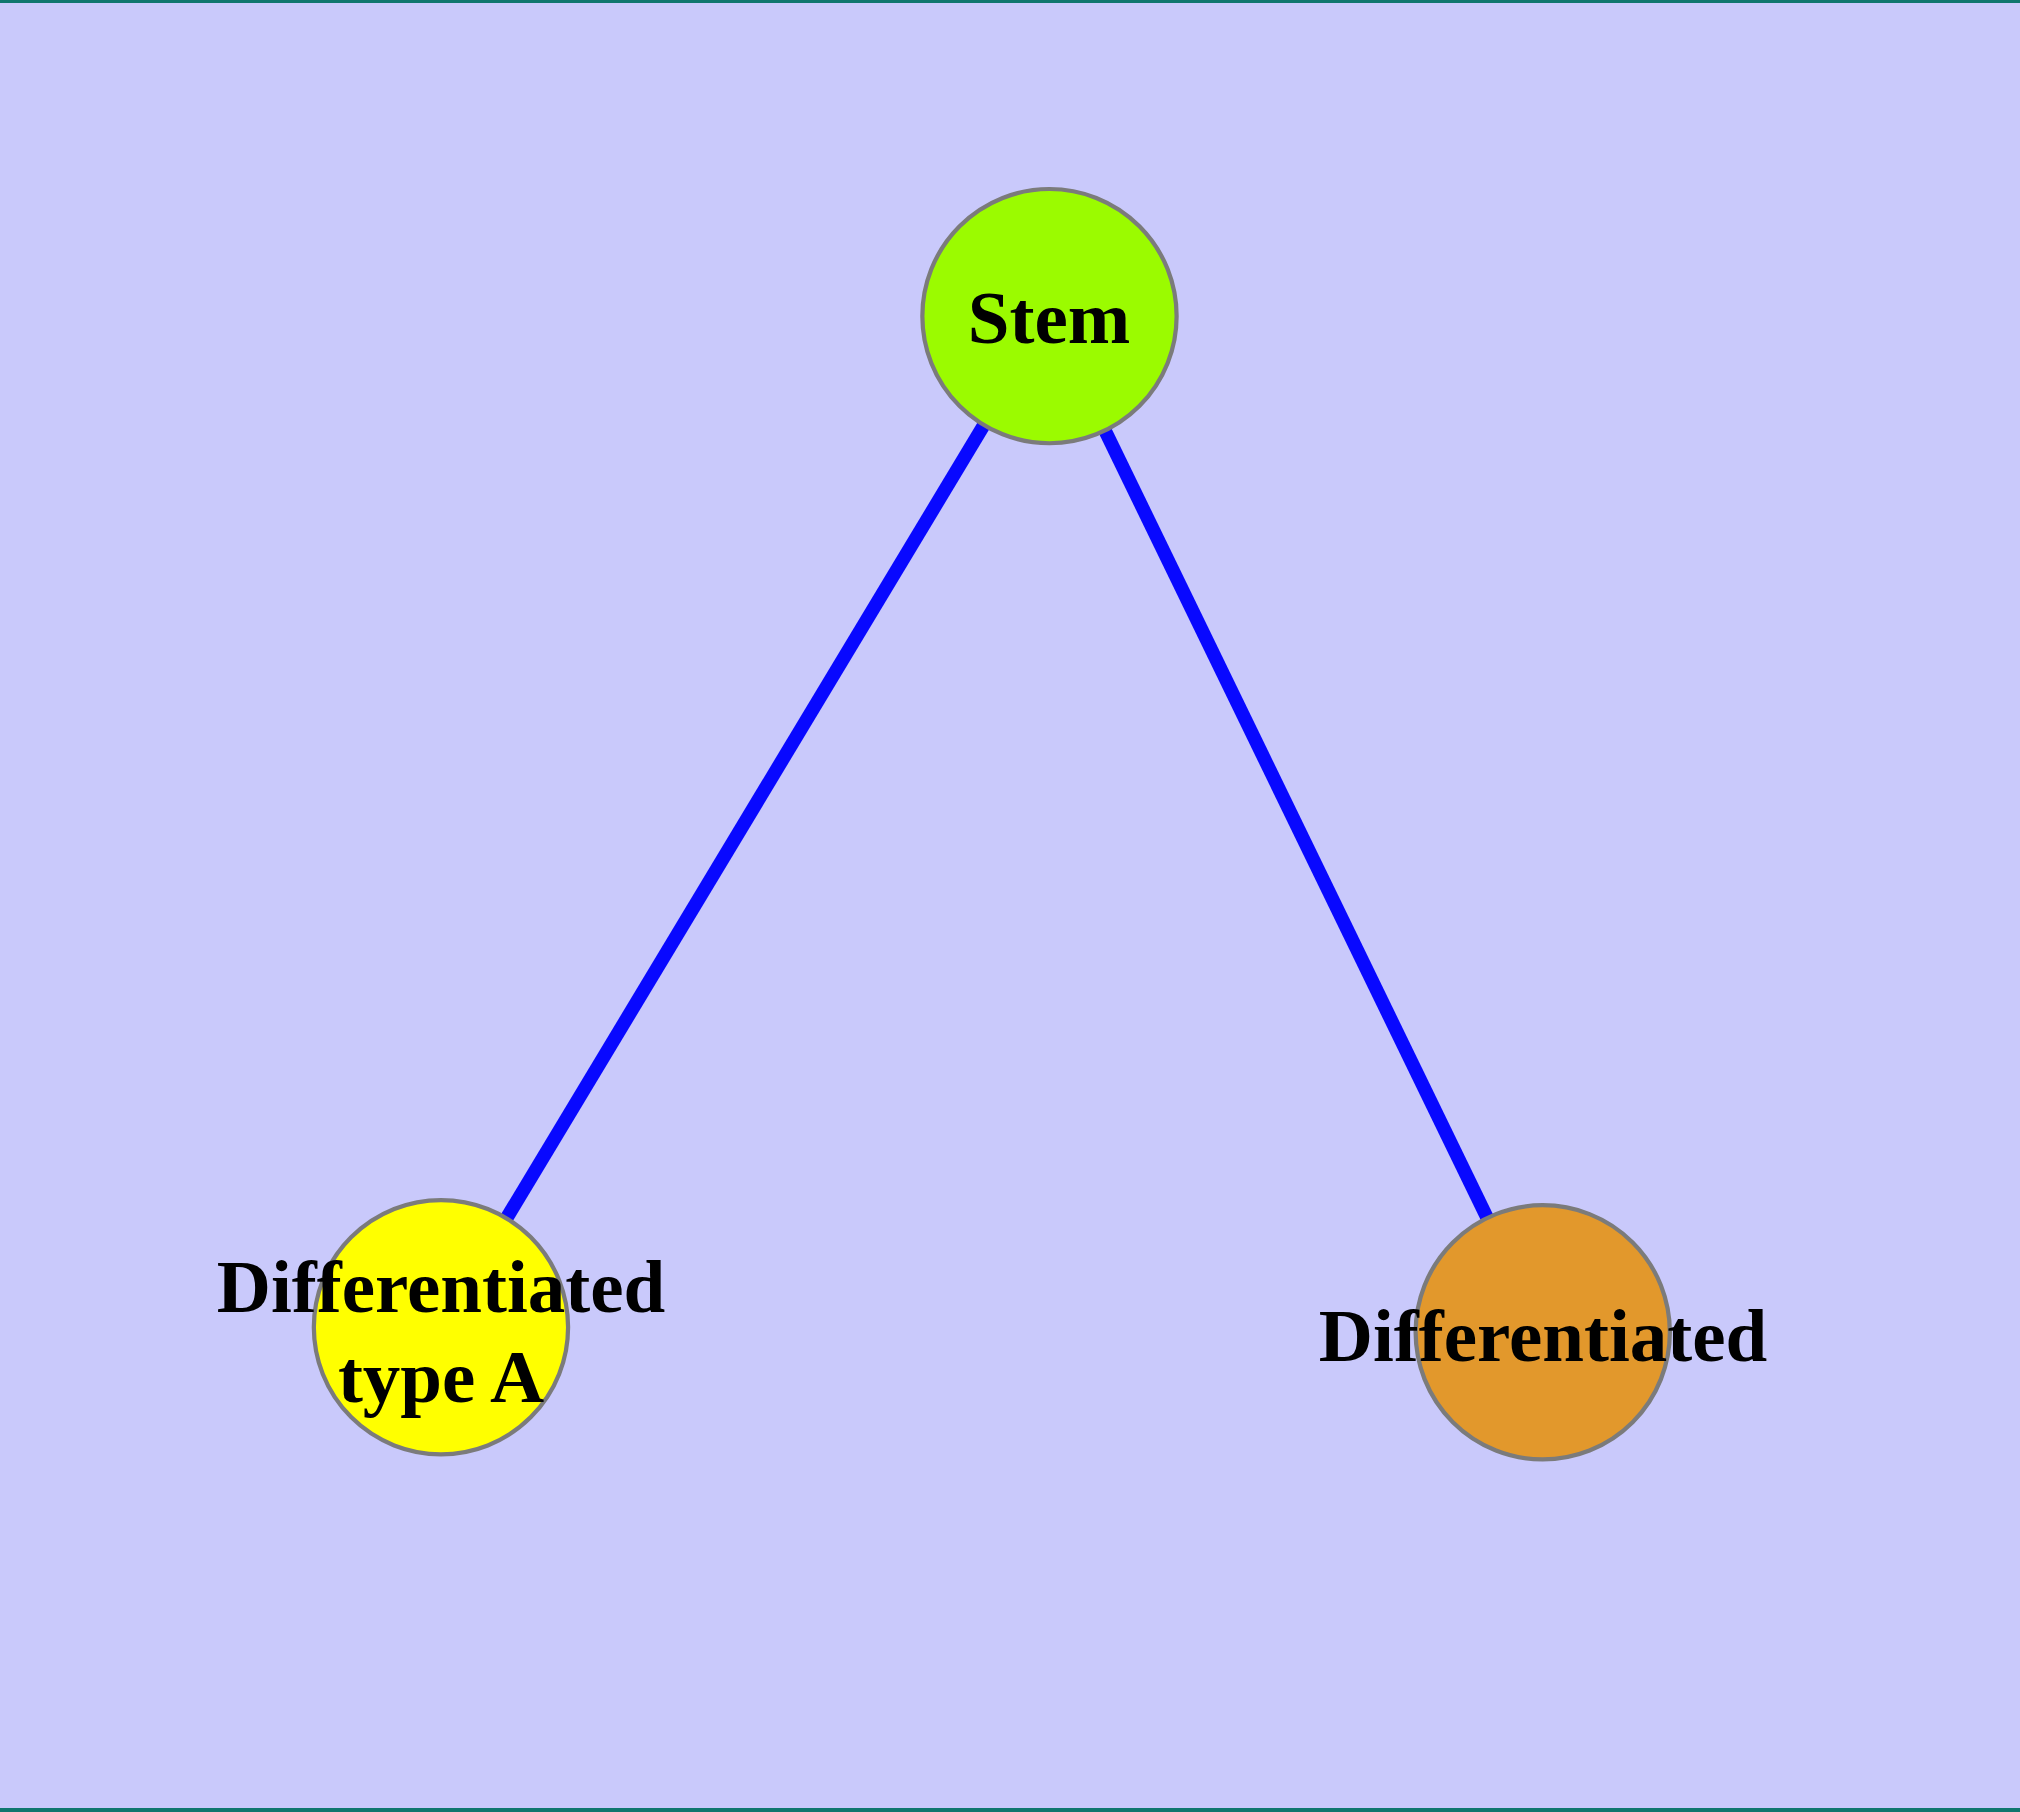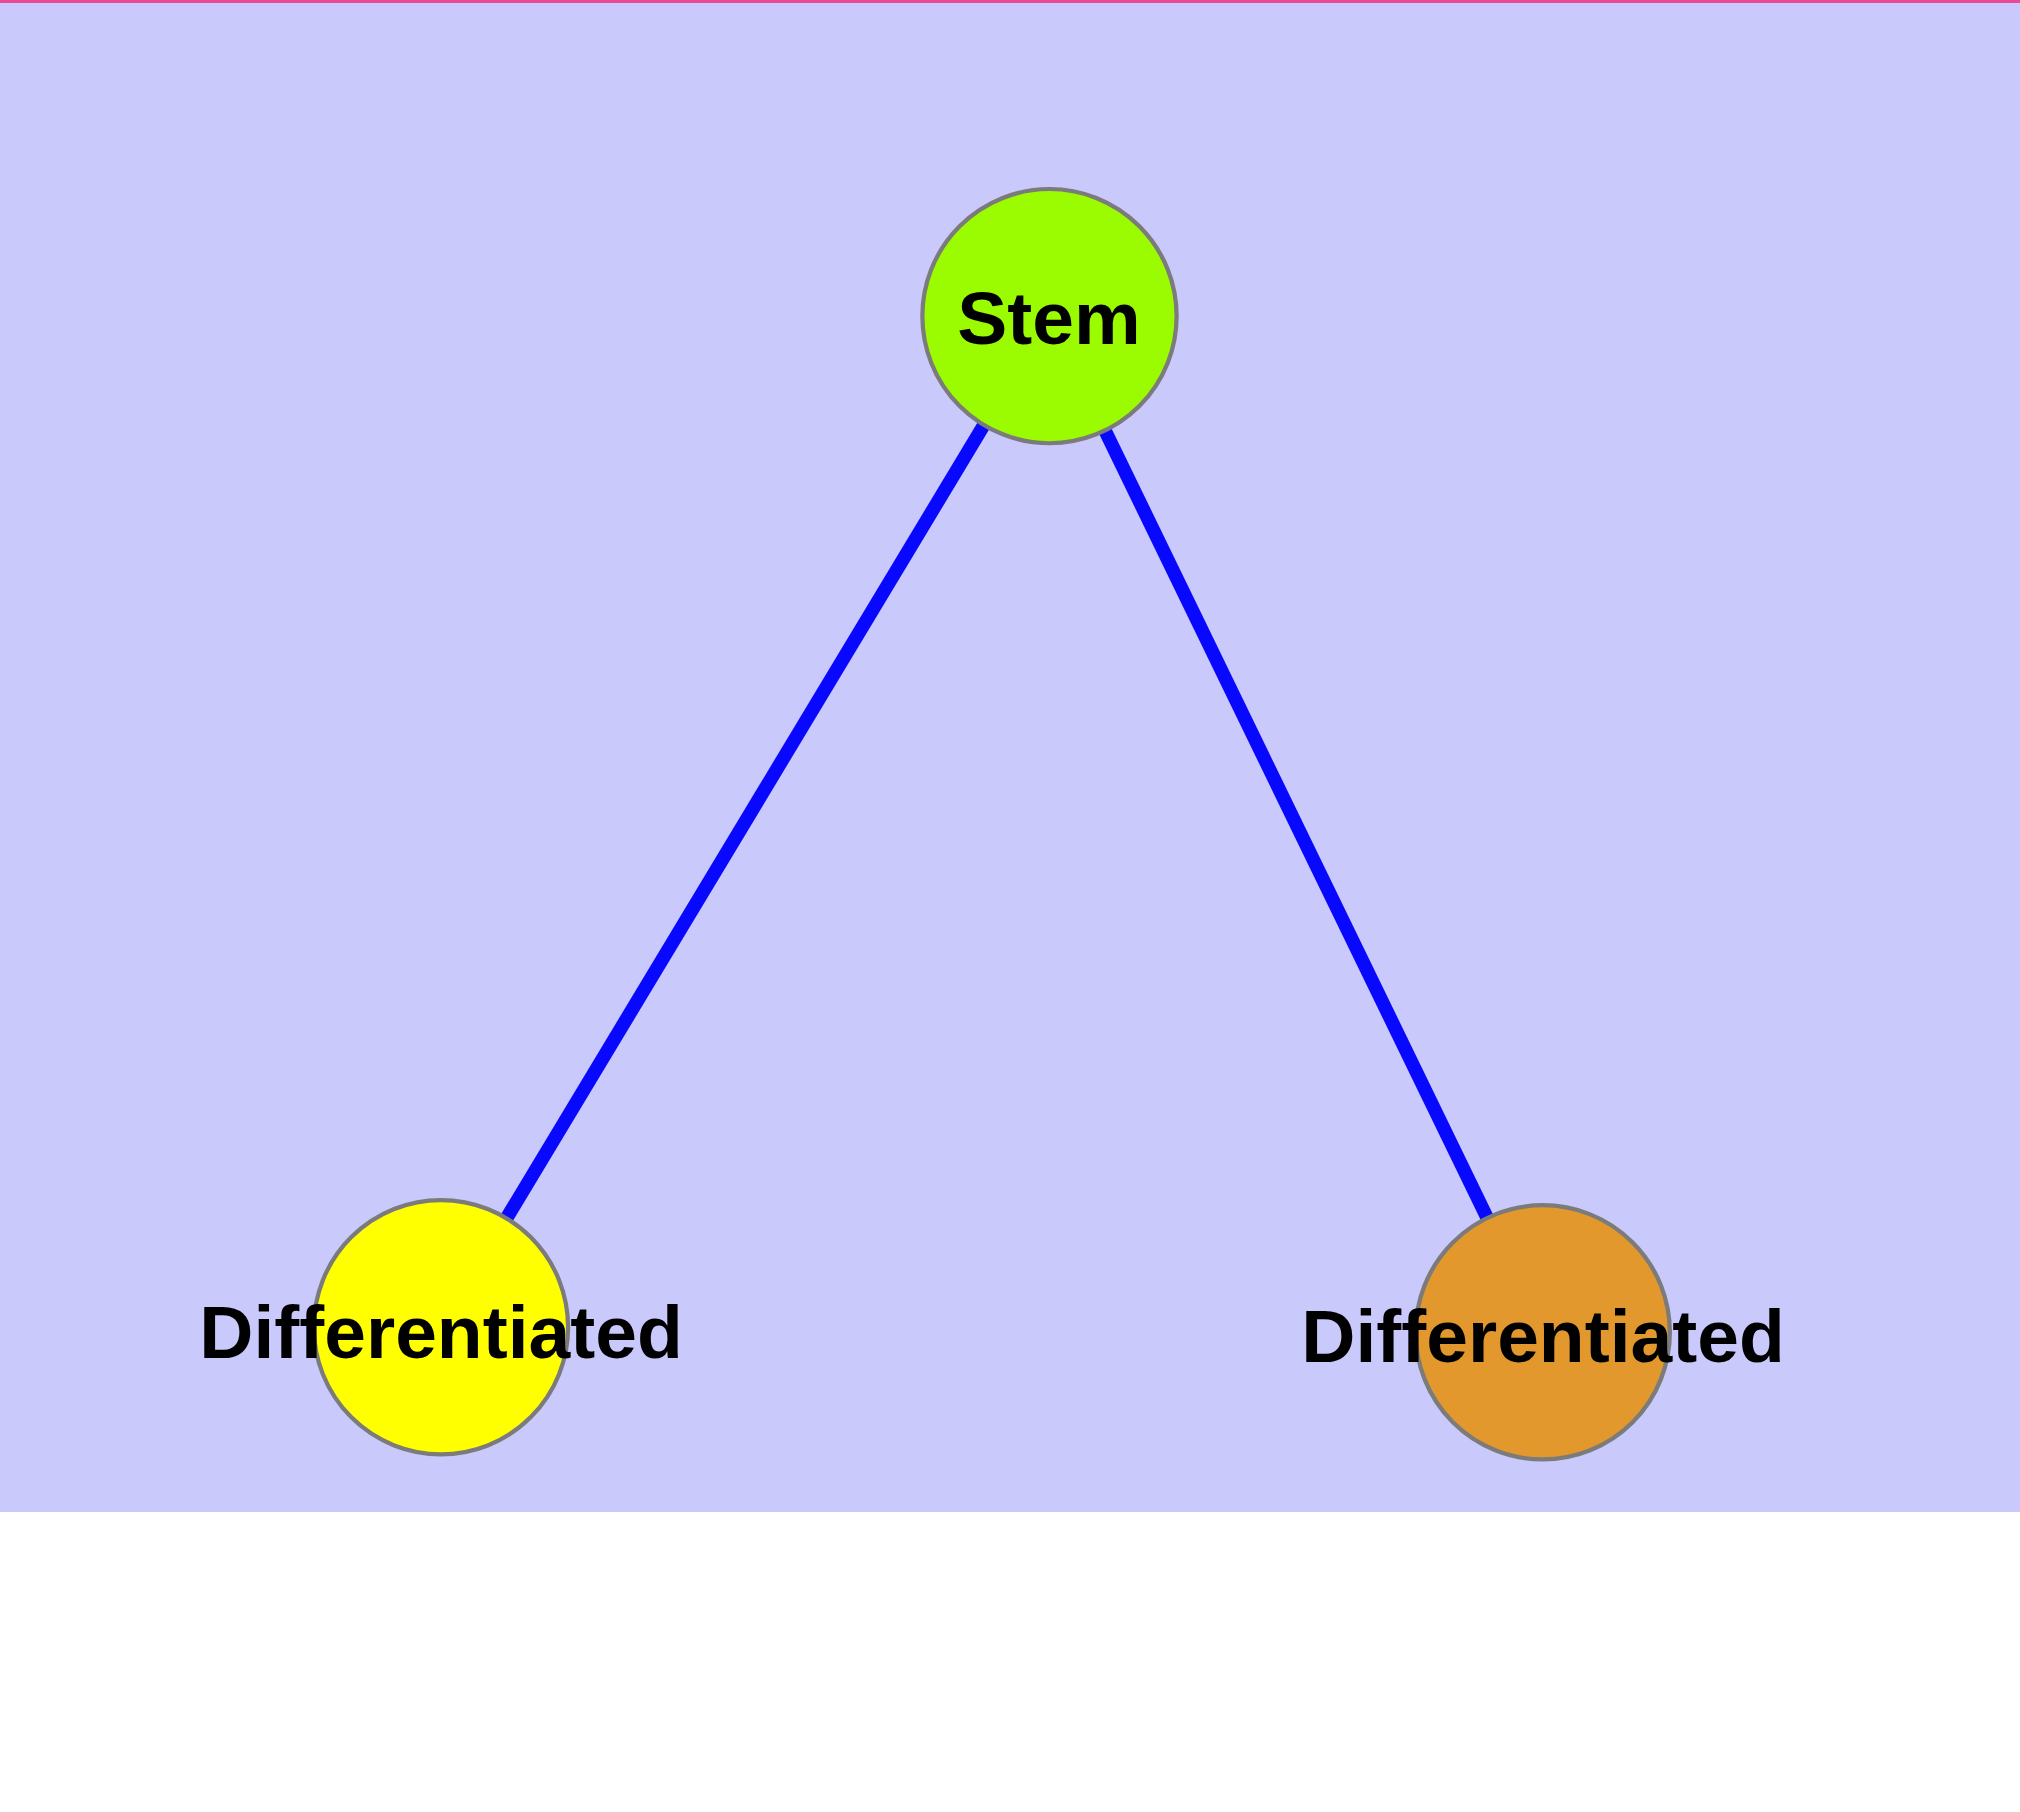--- a/index.html
+++ b/index.html
@@ -3,24 +3,24 @@
 <meta charset="utf-8">
 <style>
   html, body {
     margin: 0;
     padding: 0;
     background: #ffffff;
   }
   .page {
     position: relative;
     width: 2021px;
-    height: 1512px;
-    background: #ec4899;
+    height: 1812px;
+    background: #0f766e;
     overflow: hidden;
-    font-family: Liberation Sans, sans-serif;
+    font-family: Liberation Serif, serif;
   }
   .canvas {
     position: absolute;
     left: 0;
     top: 3.4px;
     width: 2021px;
     height: 1805px;
   }
   .graph-svg {
     position: absolute;
@@ -54,20 +54,21 @@
     <circle stroke-width="5" cx="520" cy="1566" r="150" fill="#FFFF00" stroke="#7B7B7B"></circle>
     <circle stroke-width="5" cx="1820" cy="1572" r="150" fill="#E2982C" stroke="#7B7B7B"></circle>
   </svg>
 
   <div class="node-label" style="left:1049px; top:318px;">
     <div>Stem</div>
   </div>
 
   <div class="node-label" style="left:441px; top:1332px;">
     <div>Differentiated</div>
+    <div>type A</div>
   </div>
 
   <div class="node-label" style="left:1543px; top:1336px;">
     <div>Differentiated</div>
   </div>
 
 </div>
 
 
 </body></html>

